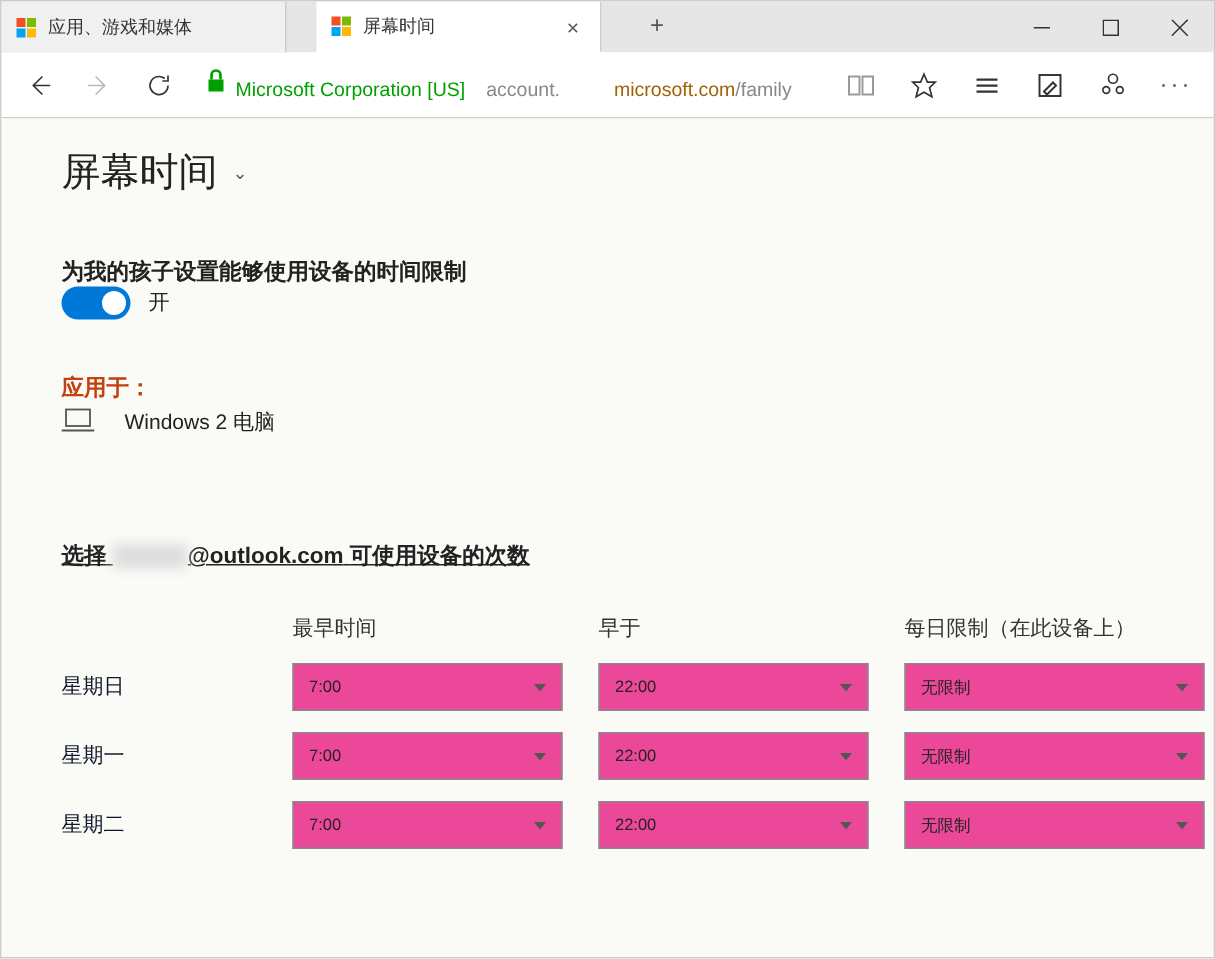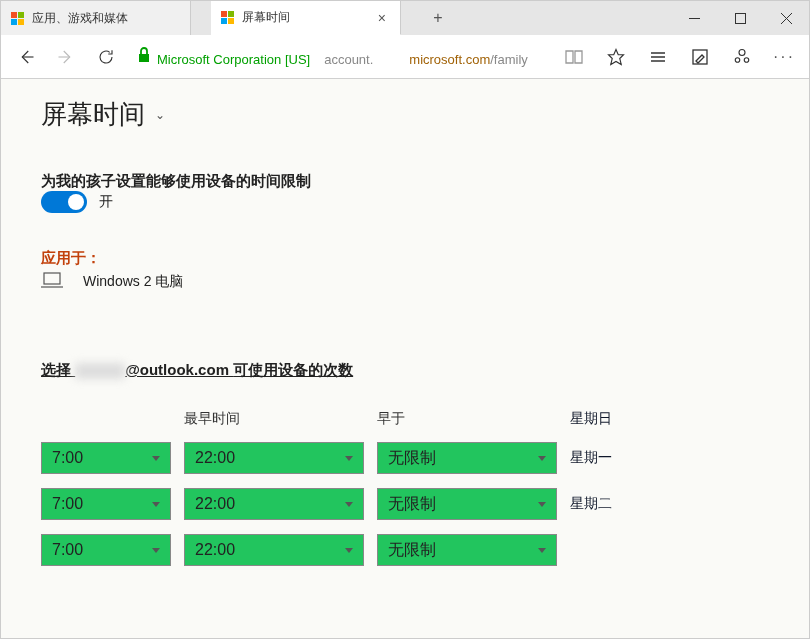--- a/index.html
+++ b/index.html
@@ -45,24 +45,24 @@
     .toggle-label { font-size: 14px; color: #222; }
     
     .applies { margin-top: 36px; }
     .applies-head { font-size: 15px; font-weight: bold; color: #c2410c; margin-bottom: 4px; }
     .device { display: flex; align-items: center; gap: 20px; font-size: 14px; color: #222; }
     .laptop-icon svg { width: 22px; height: 16px; stroke: #555; fill: none; stroke-width: 1.2; }
     
     .schedule-head { font-size: 15px; font-weight: bold; color: #222; margin-top: 70px; margin-bottom: 30px; text-decoration: underline; }
     .blurred { filter: blur(4px); background: #ddd; border-radius: 2px; display: inline-block; width: 50px; height: 16px; vertical-align: middle; }
     
-    .grid { display: grid; grid-template-columns: 130px 180px 180px 200px; gap: 14px 13px; align-items: center; }
+    .grid { display: grid; grid-template-columns: 130px 180px 180px 200px; gap: 14px 24px; align-items: center; }
     .colhead { font-size: 14px; color: #333; }
     .daylabel { font-size: 14px; color: #0f172a; }
-    .select { position: relative; border: 1px solid #888; height: 32px; display: flex; align-items: center; padding: 0 30px 0 10px; font-size: 16px; color: #222; background: #22c55e; cursor: pointer; }
+    .select { position: relative; border: 1px solid #888; height: 32px; display: flex; align-items: center; padding: 0 30px 0 10px; font-size: 11px; color: #222; background: #ec4899; cursor: pointer; }
     .select::after { content: ''; position: absolute; right: 10px; top: 13px; border-left: 4px solid transparent; border-right: 4px solid transparent; border-top: 5px solid #555; }
   </style>
 </head>
 <body>
 
 <div class="tabbar">
   <div class="tab">
     <span class="ms-logo">
         <span></span>
         <span></span>
@@ -193,20 +193,21 @@
   <div class="schedule-head">
     <span>选择</span>
     <span class="blurred"></span><span>@outlook.com</span>
     <span>可使用设备的次数</span>
   </div>
 
   <div class="grid">
     <div></div>
     <div class="colhead">最早时间</div>
     <div class="colhead">早于</div>
+    <div class="colhead">每日限制（在此设备上）</div>
 
     <div class="daylabel">星期日</div>
     <div class="select">
         <span>7:00</span>
       </div>
     <div class="select">
         <span>22:00</span>
       </div>
     <div class="select">
         <span>无限制</span>

